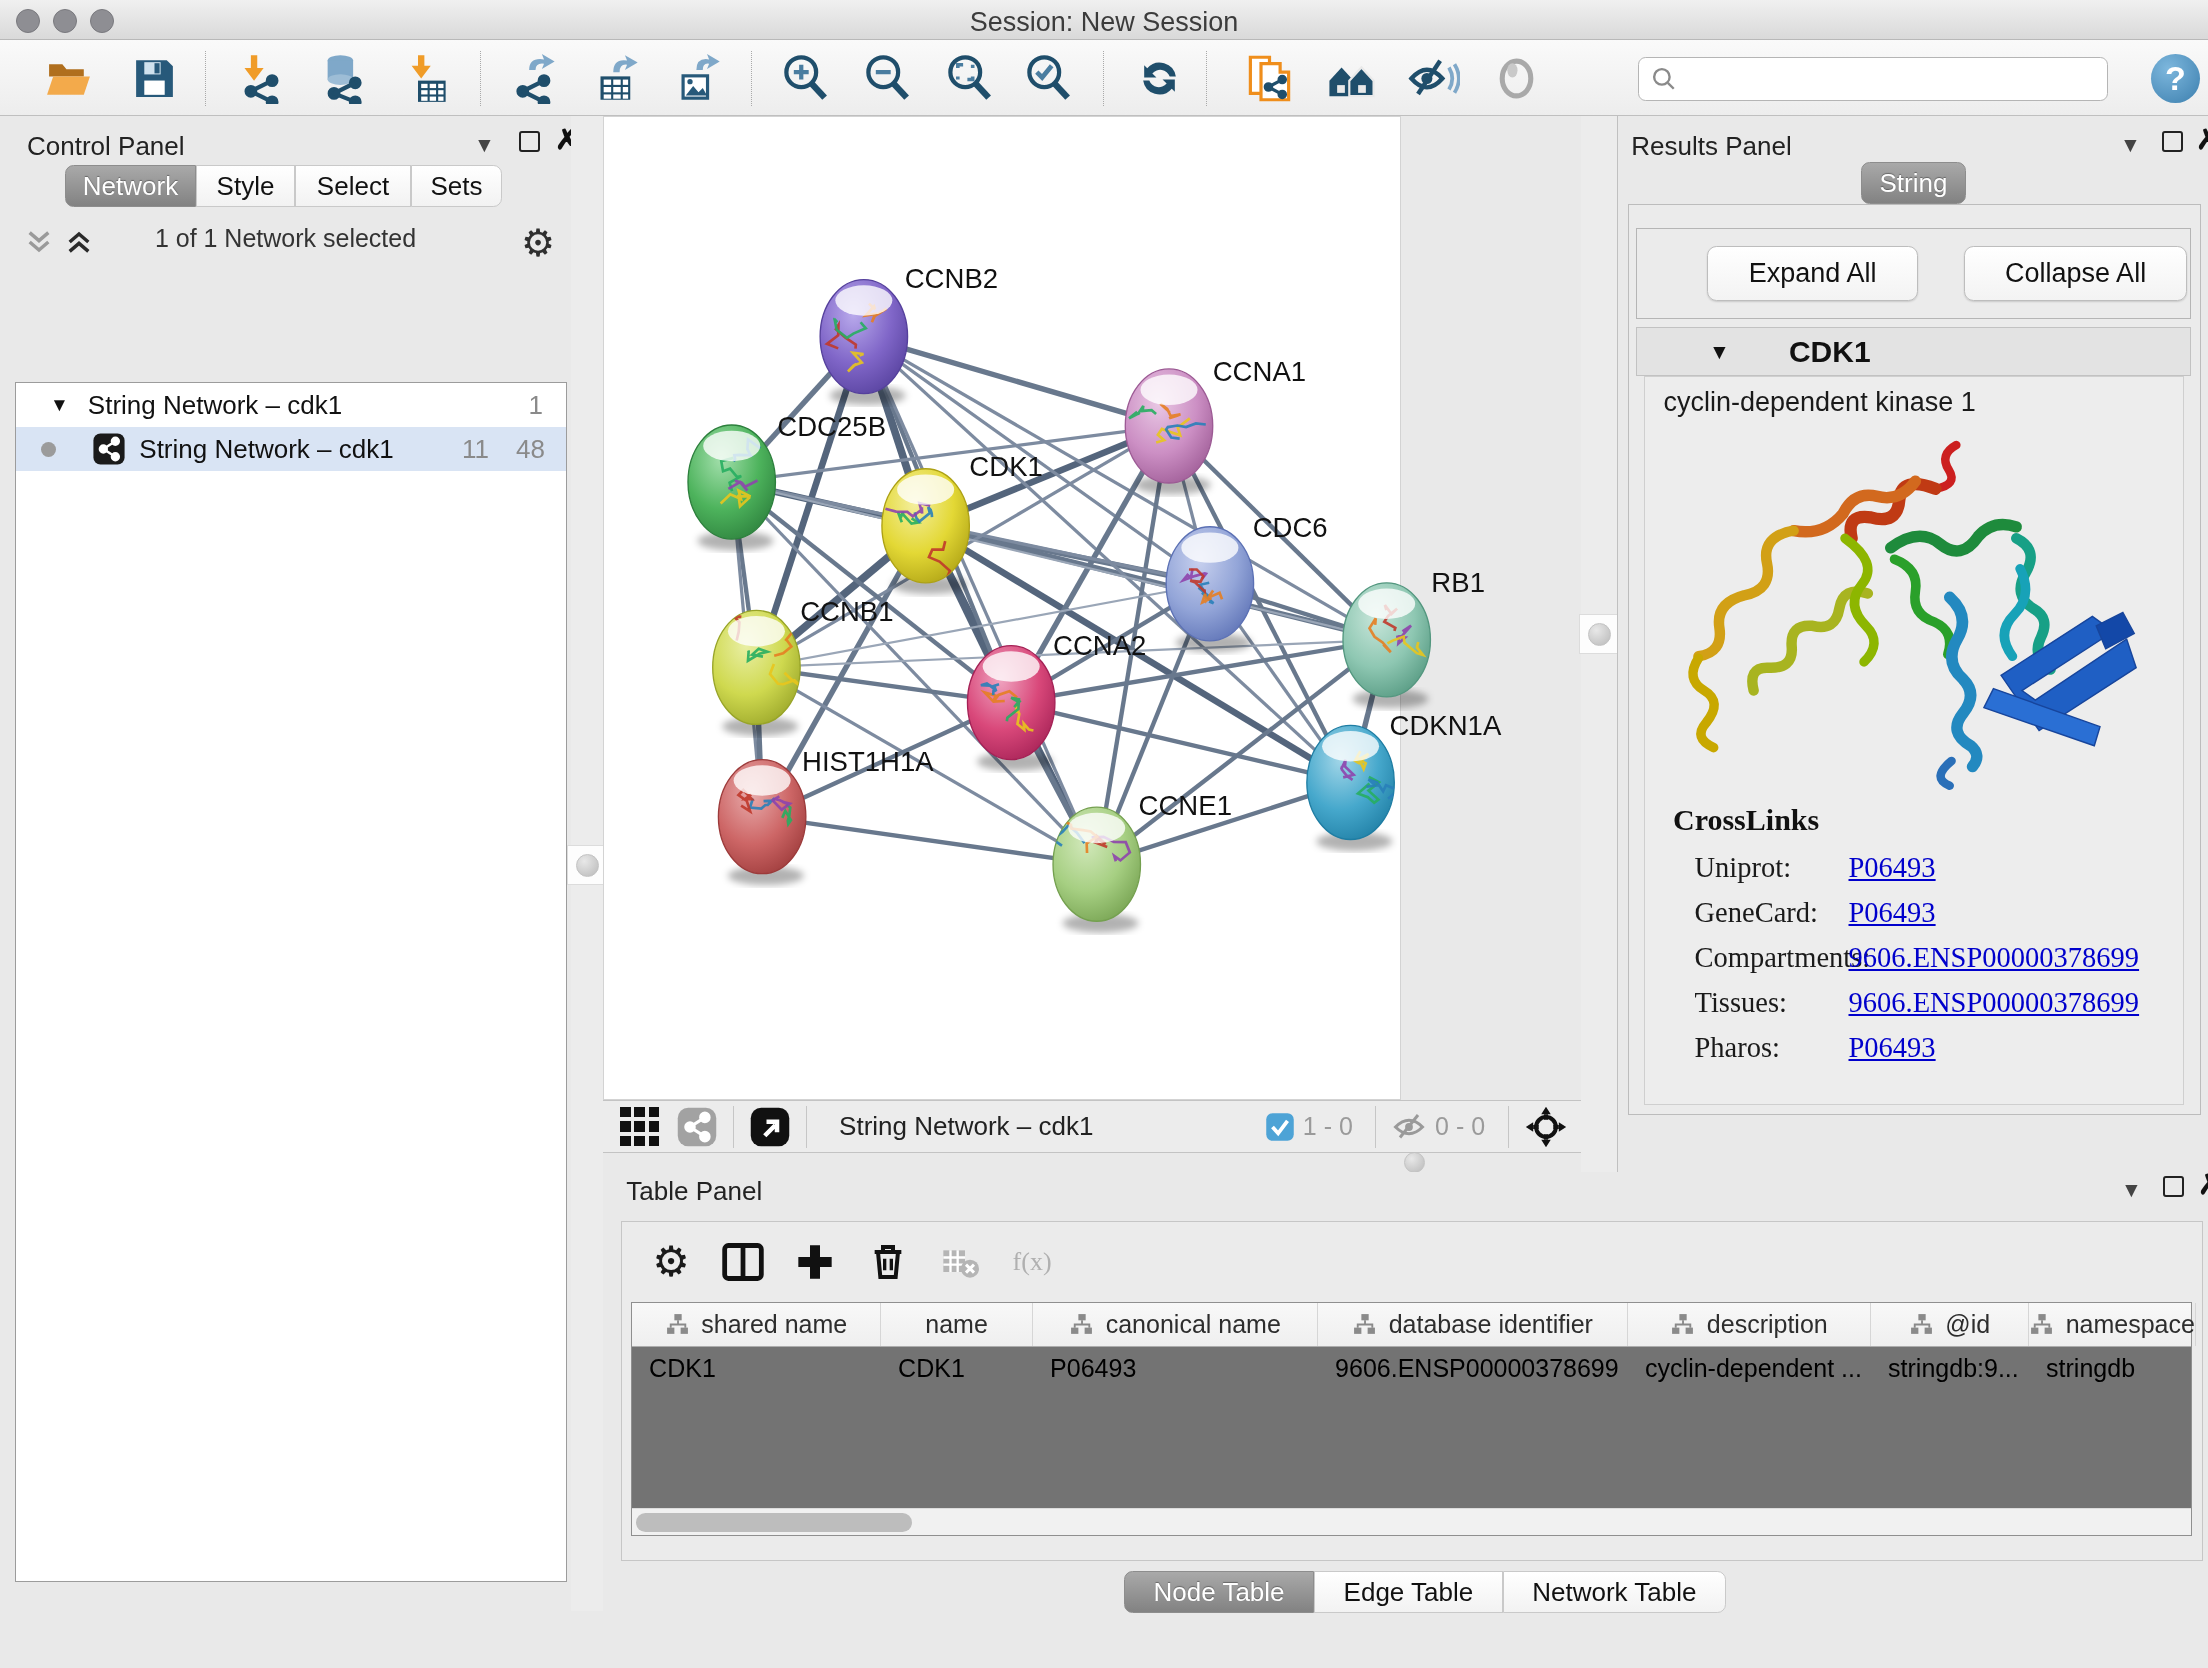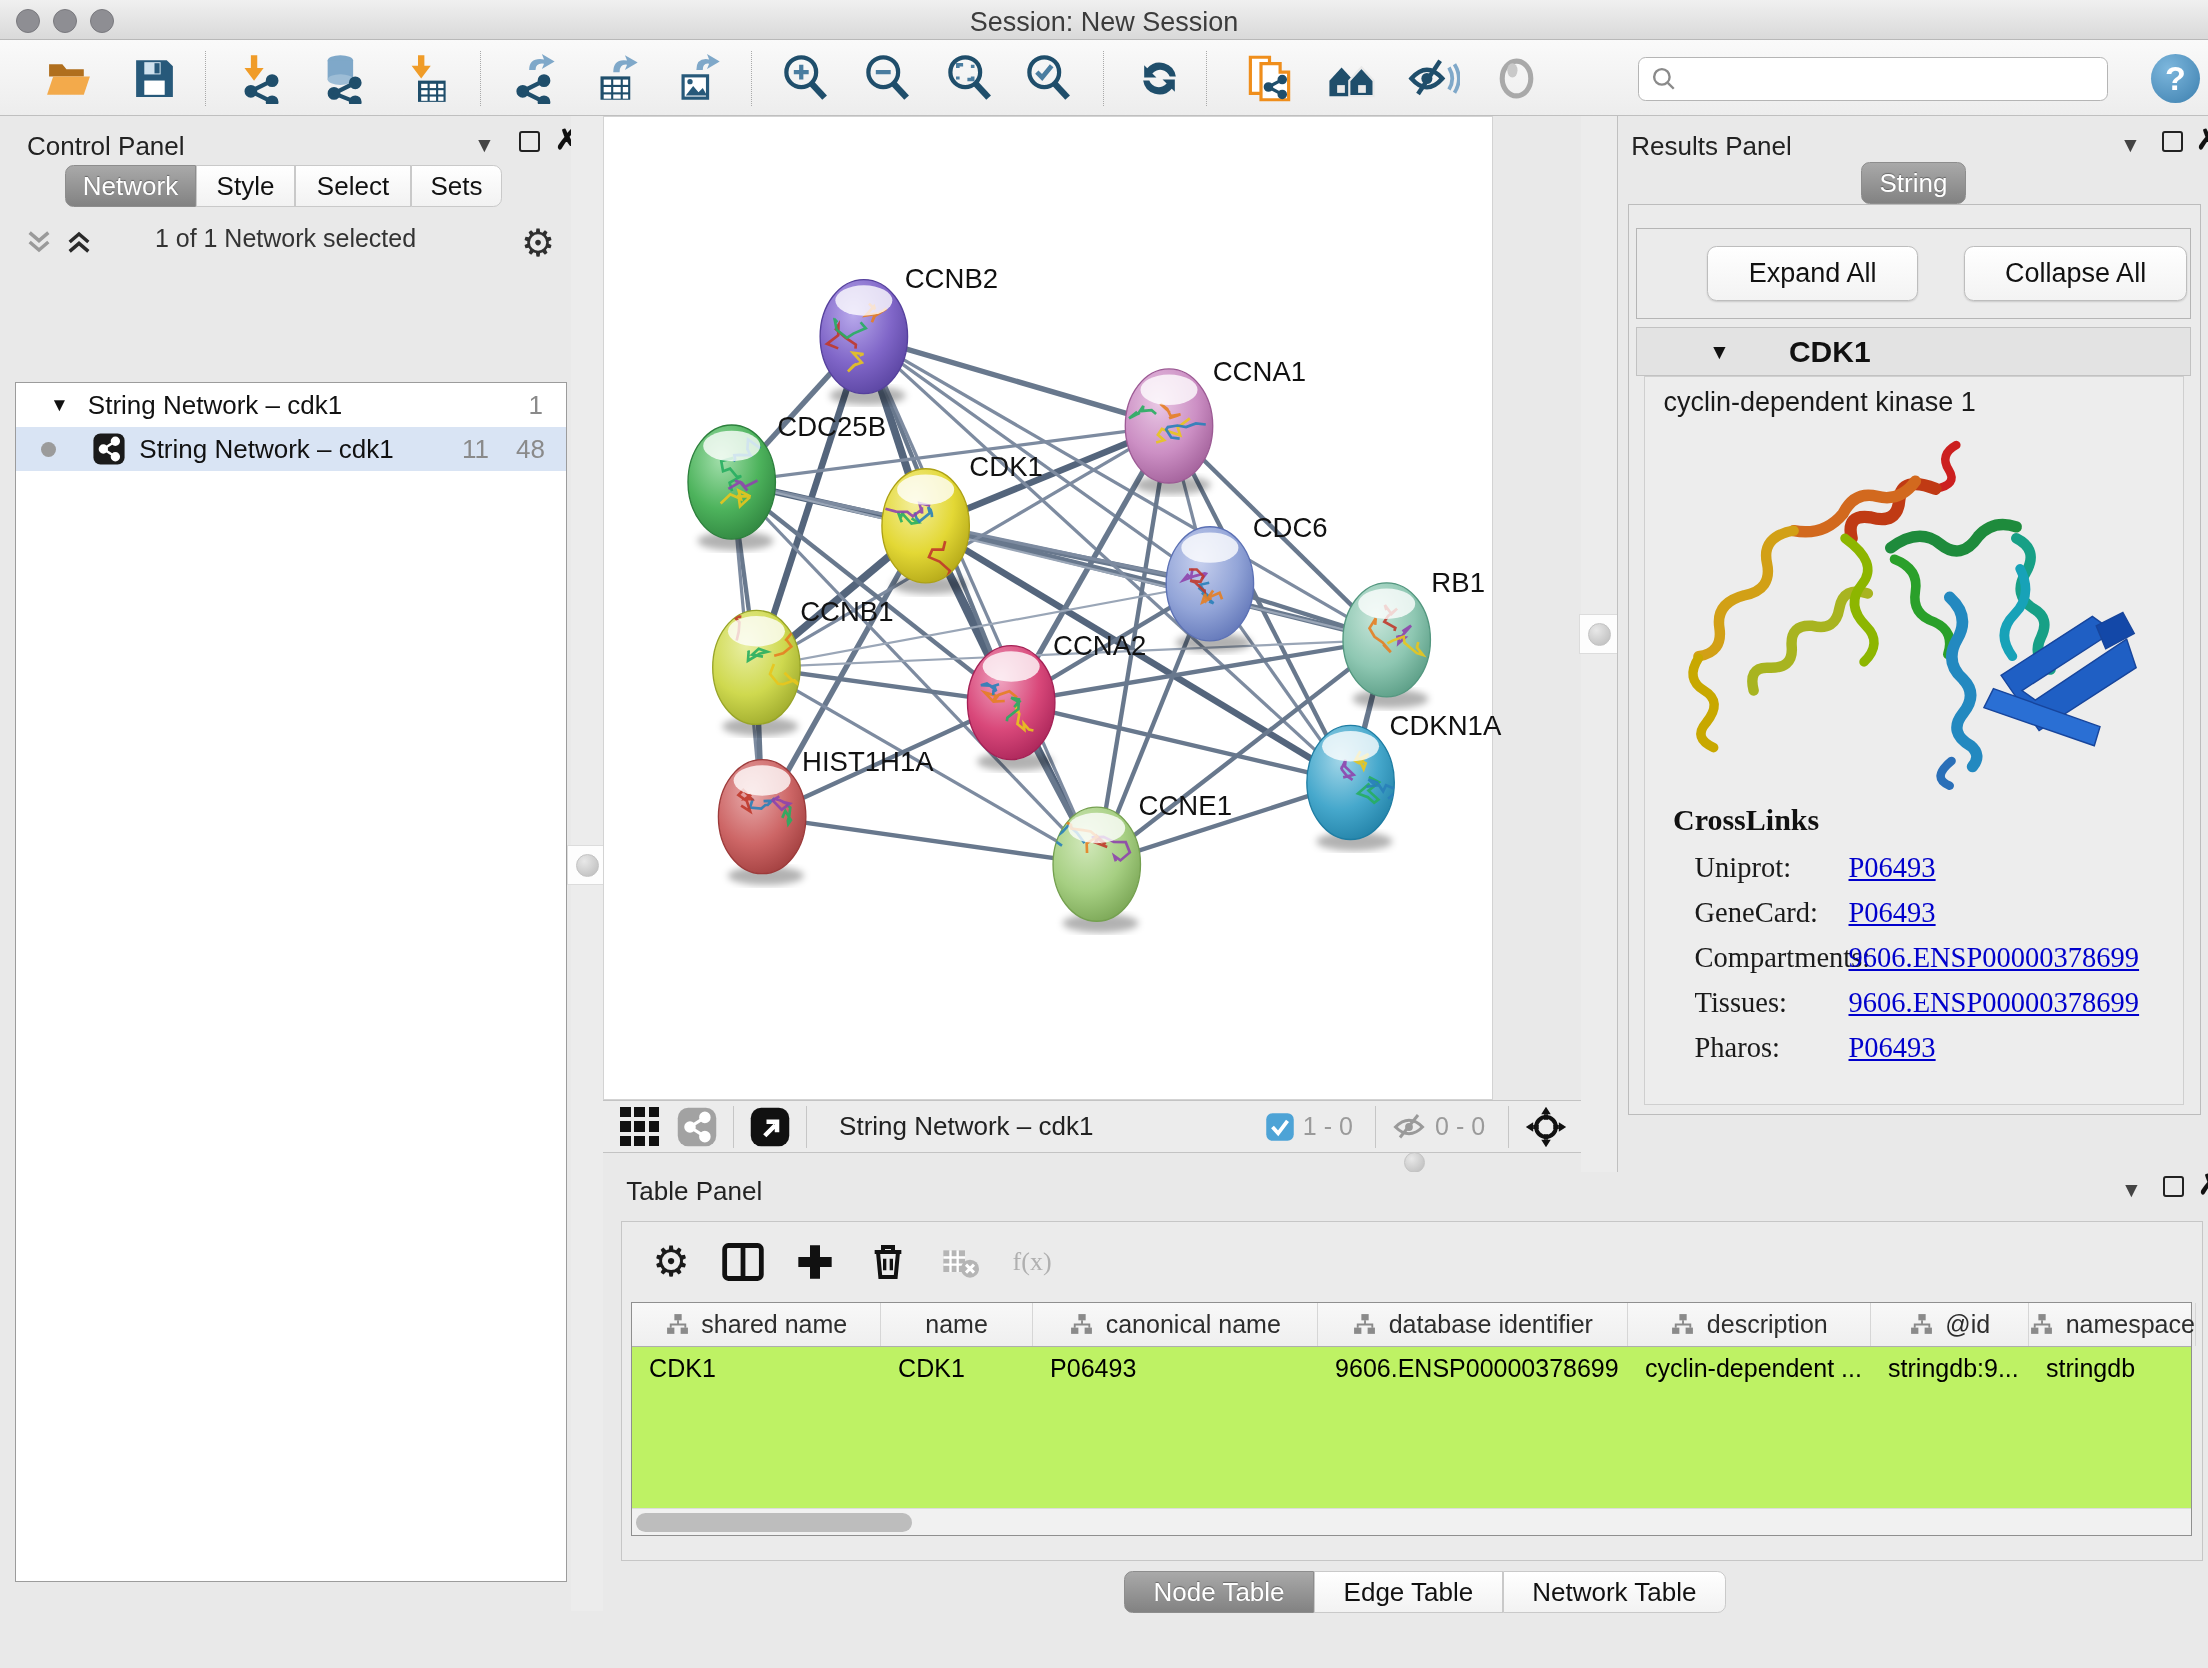--- a/index.html
+++ b/index.html
@@ -51,21 +51,21 @@
   .tree-row { position:relative; height:44px; display:flex; align-items:center; font-size:26px; }
   .tree-row.sel { background:#d9e4f4; }
   .num { color:#8a8a8a; }
 
   
   .vsplit { top:116px; width:32px; height:1495px; background:#ececec; }
   .split-handle { width:40px; height:40px; background:#fdfdfd; border:1px solid #dcdcdc; display:flex; align-items:center; justify-content:center; }
   .split-dot { width:23px; height:23px; border-radius:50%; background:radial-gradient(circle at 35% 30%, #e8e8e8, #b9b9b9); border:1px solid #c2c2c2;}
 
   
-  #network-view { left:603px; top:116px; width:890px; height:984px; background:#fff; border:1px solid #d3d3d3; }
+  #network-view { left:603px; top:116px; width:798px; height:984px; background:#fff; border:1px solid #d3d3d3; }
   #net-toolbar { left:603px; top:1100px; width:978px; height:53px; background:#ececec;
     border-top:1px solid #c3c3c3; border-bottom:1px solid #c3c3c3; display:flex; align-items:center; }
   .ntb-sep { width:0; height:42px; border-left:1px solid #c6c6c6; margin:0 15px; }
   #net-title { font-size:26px; color:#222; margin-left:17px; }
   .cnt { font-size:25px; color:#9a9a9a; margin:0 7.6px; }
   #hsplit { left:603px; top:1155px; width:1605px; height:17px; }
 
   
   #results-panel { left:1617px; top:116px; width:592px; height:1495px; background:#e9e9e9; border-left:1.9px solid #c0c0c0;}
   #rp-box { left:9.5px; top:88px; width:573px; height:911px; background:#ebebeb; border:1px solid #bcbcbc; }
@@ -78,21 +78,21 @@
   #rp-desc { left:19px; top:9.5px; font-size:27px; color:#1a1a1a; }
   .cl-title { font-family:"Liberation Serif", serif; font-weight:bold; font-size:30px; color:#111; }
   .cl-row { display:flex; height:45px; align-items:center; }
   .cl-label { font-family:"Liberation Serif", serif; font-size:28.5px; color:#1a1a1a; width:177px; padding-left:23px; }
   .cl-value { font-family:"Liberation Serif", serif; font-size:28.5px; color:#0000cc; text-decoration:underline; }
 
   
   #table-panel { left:613px; top:1172px; width:1595px; height:439px; background:#e9e9e9; }
   #tp-box { left:7.6px; top:49px; width:1582px; height:340px; background:#ebebeb; border:1px solid #c6c6c6; }
   .tp-icon { top:13.3px; width:53px; height:53px; display:flex; align-items:center; justify-content:center; }
-  #tbl { left:9.5px; top:80px; width:1561px; height:234px; background:#bef264; border:1.9px solid #8f8f8f; }
+  #tbl { left:9.5px; top:80px; width:1561px; height:234px; background:#737373; border:1.9px solid #8f8f8f; }
   #tbl-head { display:flex; height:44px; background:linear-gradient(#f8f8f8,#efefef); border-bottom:1px solid #adadad; }
   .th { display:flex; align-items:center; justify-content:center; font-size:25px; color:#2d2d2d; border-right:1px solid #d6d6d6; gap:11.4px; overflow:hidden; white-space:nowrap;}
   .tr { display:flex; height:42px; }
   .td { font-size:25px; color:#000; padding-left:17px; display:flex; align-items:center; overflow:hidden; white-space:nowrap; }
   #tbl-scroll { position:absolute; left:0px; bottom:0px; width:100%; height:27px; background:#f1f1f1; border-top:1px solid #dcdcdc;}
   #tbl-thumb { position:absolute; left:3.8px; top:3.8px; width:276px; height:19px; border-radius:9.5px; background:#bdbdbd; }
   #tp-tabs { left:511px; top:399px; display:flex; }
   #tp-tabs .tab { padding:0 28.5px; }
 
   

